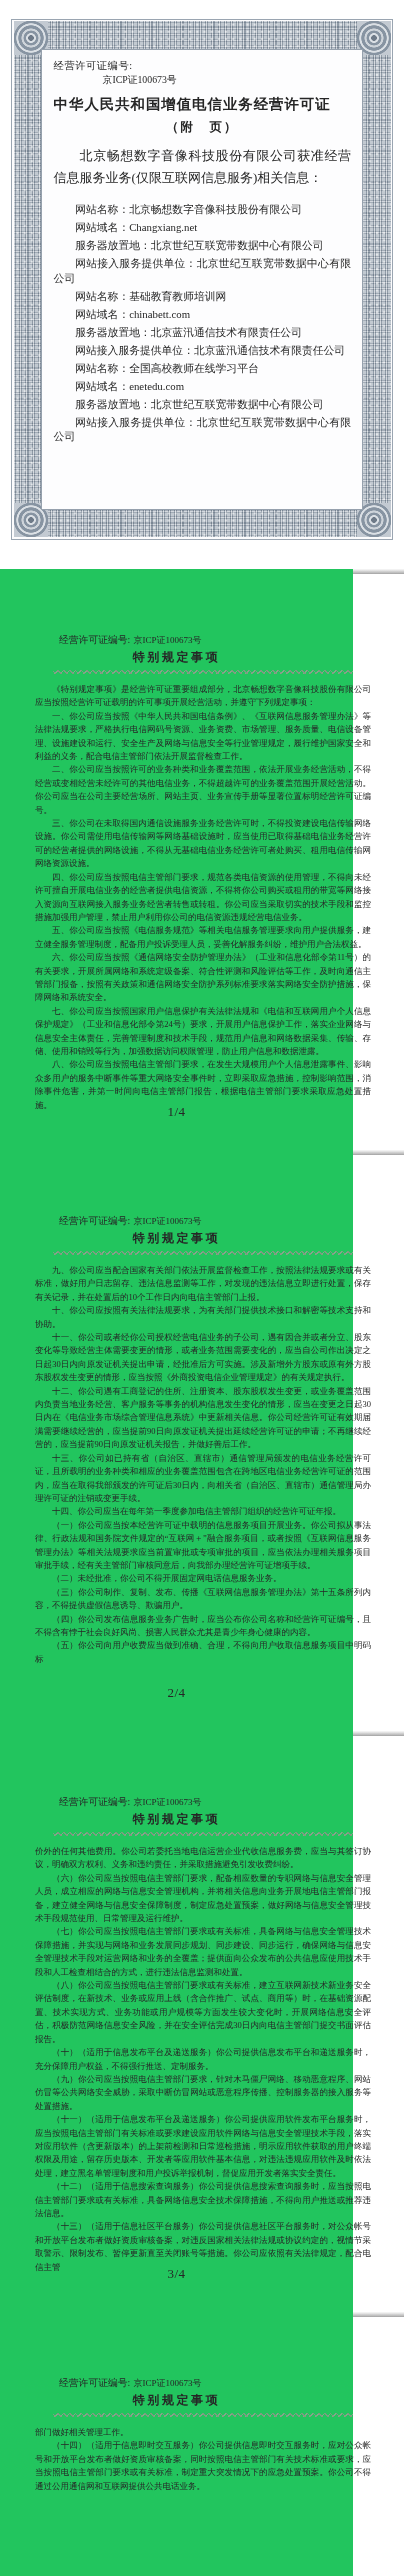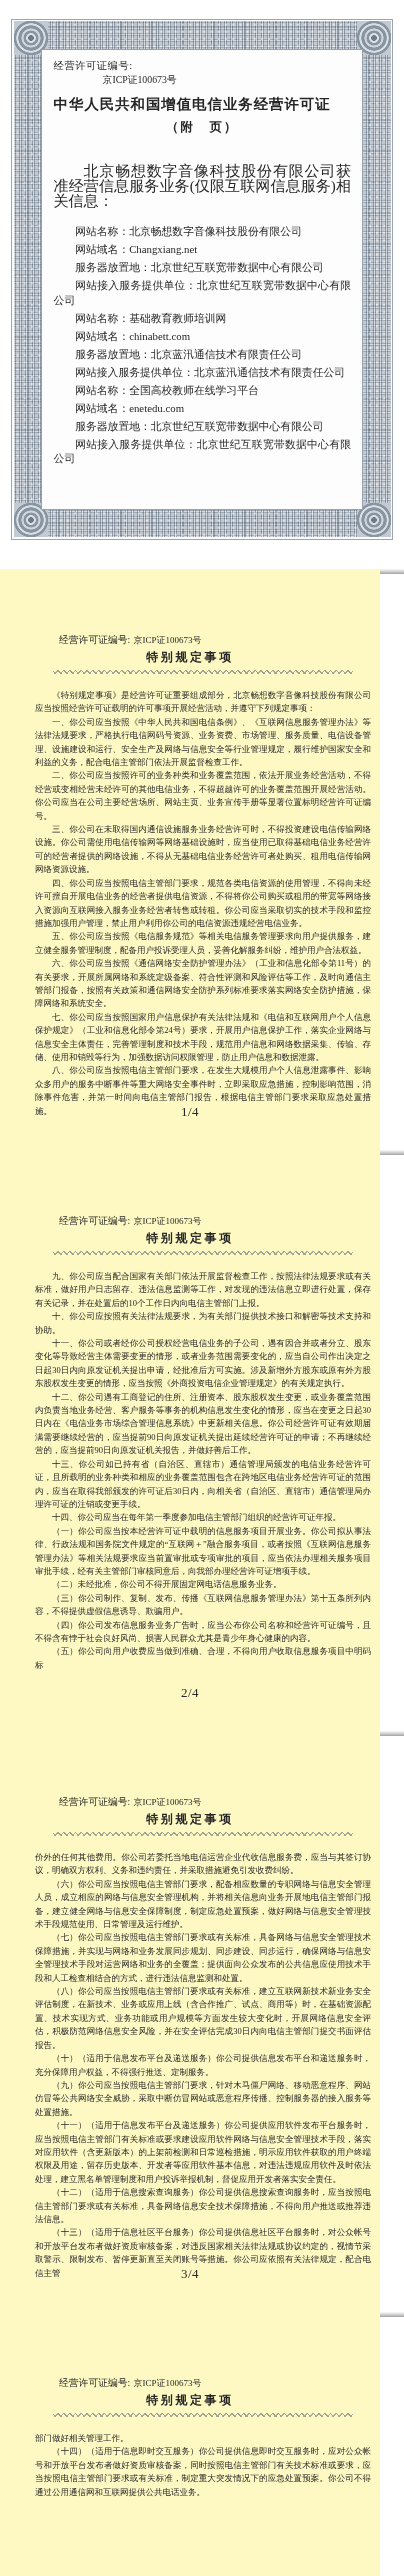--- a/index.html
+++ b/index.html
@@ -46,52 +46,52 @@
     position:absolute; inset:29px;
     background:#fdfdfe;
     border:0.5px solid #96a1ad;
     box-sizing:border-box;
     padding:9.3px 11.3px 0 11.3px;
   }
   .cover-num-label{font-size:10.3px; letter-spacing:0.5px;}
   .cover-num-value{display:block; margin-left:49px; margin-top:1px; font-size:9.8px; font-family:"Liberation Serif","DejaVu Serif",serif;}
   .cover-title{margin-top:8.2px; text-align:left; font-size:14.4px; font-weight:bold; letter-spacing:1px;}
   .cover-subtitle{margin-top:5.2px; text-align:center; font-size:12.4px; font-weight:bold; letter-spacing:2.1px;}
-  .cover-intro{margin-top:28px; font-size:15px; line-height:15px; text-align:justify; text-indent:2em;}
+  .cover-intro{margin-top:9px; font-size:13px; line-height:22px; text-align:justify; text-indent:2em;}
   .cover-entries p{margin:3.6px 0; font-size:10.8px; line-height:14.4px; text-indent:2em; text-align:justify;}
 
   
   .page-sep{
     position:absolute; left:0; width:405px; height:4.6px;
     background:linear-gradient(180deg,#ececec 0%, #d2d2d2 35%, #bcbcbc 70%, #a0a0a0 100%);
     border-top:0.5px solid #f2f2f2;
     box-sizing:border-box;
   }
 
   
   .prov-page{
-    position:absolute; left:0; width:380px; height:581px;
-    background:#fef9c3;
+    position:absolute; left:0; width:353px; height:581px;
+    background:#22c55e;
   }
   .prov-header{position:absolute; left:59px; top:65px; white-space:nowrap;}
   .prov-num-label{font-size:9.8px;}
   .prov-num-value{font-size:9px; margin-left:3.1px;}
   .prov-title{
     position:absolute; left:0; top:80px; width:100%;
     text-align:center; font-size:12px; font-weight:bold; letter-spacing:2.6px;
   }
   .zigzag{
     position:absolute; left:53px; top:101px; width:300px; height:4.1px;
     background:
       repeating-linear-gradient(45deg, transparent 0 1.5px, #8f9488 1.5px 2.6px, transparent 2.6px 4.1px),
       repeating-linear-gradient(-45deg, transparent 0 1.5px, #9a9f93 1.5px 2.6px, transparent 2.6px 4.1px);
     opacity:.85;
   }
   .prov-body{
-    position:absolute; left:35px; top:120px; width:336px;
+    position:absolute; left:35px; top:114px; width:336px;
     font-size:8.5px; line-height:13.4px; text-align:justify;
   }
   .prov-body p{margin:0; text-indent:2em;}
   .prov-body p.cont{text-indent:0;}
   .prov-pagenum{
     position:absolute; left:0; top:535px; width:100%;
     text-align:center; font-size:13px; letter-spacing:0.5px;
   }
 </style>
 </head>

